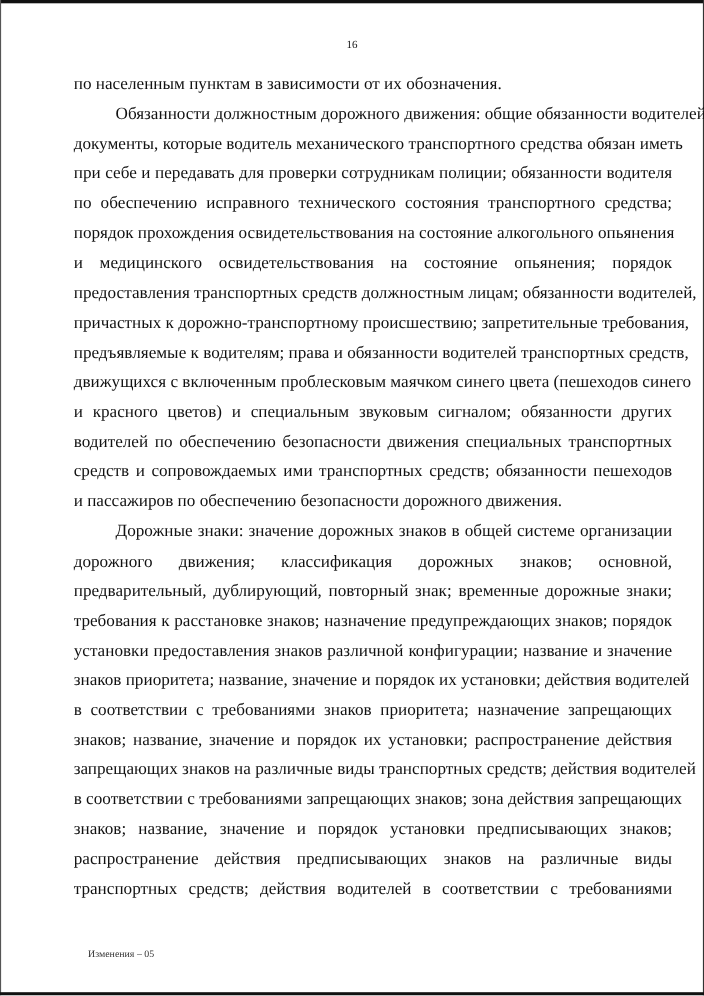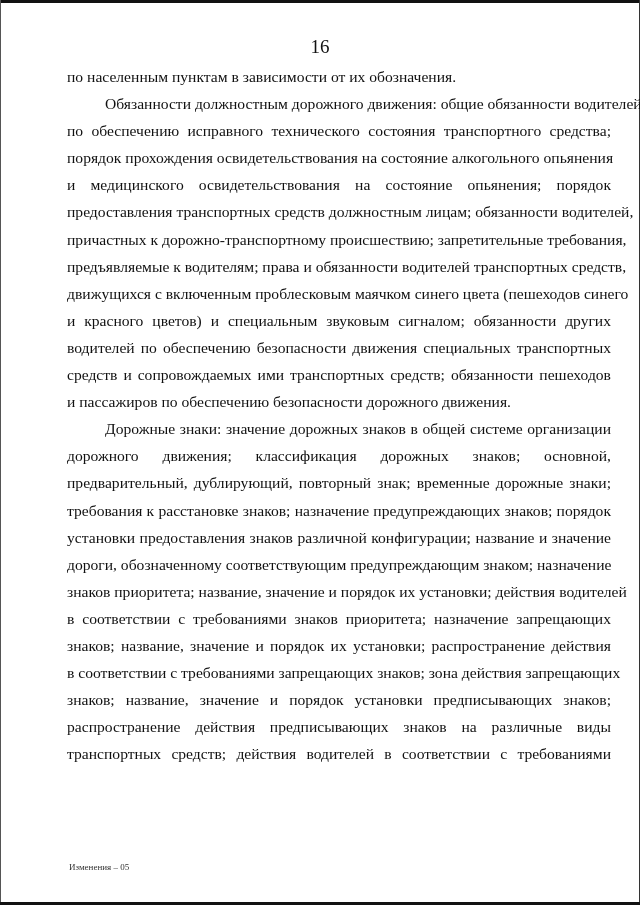--- a/index.html
+++ b/index.html
@@ -8,32 +8,32 @@
     .scan-edge-bottom { position: absolute; left: 0; bottom: 0; width: 640px; height: 3px; background: #111; }
     .scan-edge-left { position: absolute; left: 0; top: 0; width: 1px; height: 905px; background: #555; }
     .scan-edge-right { position: absolute; right: 0; top: 0; width: 1px; height: 905px; background: #333; }
     .page {
       position: absolute; left: 0; top: 0; width: 640px; height: 905px;
       font-family: "Liberation Serif", "DejaVu Serif", serif;
       color: #111;
     }
     .page-number {
       position: absolute; left: 0; width: 640px; top: 36px;
-      text-align: center; font-size: 19px;
+      text-align: center; font-size: 10px;
     }
     .body-text {
       position: absolute; left: 67px; top: 63px; width: 544px;
       font-size: 15.6px; line-height: 27.1px;
     }
     .para { margin: 0; text-align: justify; text-align-last: left; }
     .line { display: block; text-align: justify; text-align-last: justify; white-space: nowrap; height: 27.1px; }
     .line.last { text-align-last: left; }
     .line.indent { padding-left: 38px; }
     .footer {
-      position: absolute; left: 69px; top: 862px;
+      position: absolute; left: 80px; top: 862px;
       font-size: 9px; color: #333;
     }
   </style>
 </head>
 <body>
 
 <div class="scan-edge-top"></div>
 <div class="scan-edge-left"></div>
 <div class="scan-edge-right"></div>
 <div class="scan-edge-bottom"></div>
@@ -42,43 +42,45 @@
   <div class="page-number">16</div>
 
   <div class="body-text">
 
     <p class="para">
       <span class="line last">по населенным пунктам в зависимости от их обозначения.</span>
     </p>
 
     <p class="para">
       <span class="line indent">Обязанности должностным дорожного движения: общие обязанности водителей;</span>
+      <span class="line">документы, которые водитель механического транспортного средства обязан иметь</span>
+      <span class="line">при себе и передавать для проверки сотрудникам полиции; обязанности водителя</span>
       <span class="line">по обеспечению исправного технического состояния транспортного средства;</span>
       <span class="line">порядок прохождения освидетельствования на состояние алкогольного опьянения</span>
       <span class="line">и медицинского освидетельствования на состояние опьянения; порядок</span>
       <span class="line">предоставления транспортных средств должностным лицам; обязанности водителей,</span>
       <span class="line">причастных к дорожно-транспортному происшествию; запретительные требования,</span>
       <span class="line">предъявляемые к водителям; права и обязанности водителей транспортных средств,</span>
       <span class="line">движущихся с включенным проблесковым маячком синего цвета (пешеходов синего</span>
       <span class="line">и красного цветов) и специальным звуковым сигналом; обязанности других</span>
       <span class="line">водителей по обеспечению безопасности движения специальных транспортных</span>
       <span class="line">средств и сопровождаемых ими транспортных средств; обязанности пешеходов</span>
       <span class="line last">и пассажиров по обеспечению безопасности дорожного движения.</span>
     </p>
 
     <p class="para">
       <span class="line indent">Дорожные знаки: значение дорожных знаков в общей системе организации</span>
       <span class="line">дорожного движения; классификация дорожных знаков; основной,</span>
       <span class="line">предварительный, дублирующий, повторный знак; временные дорожные знаки;</span>
       <span class="line">требования к расстановке знаков; назначение предупреждающих знаков; порядок</span>
       <span class="line">установки предоставления знаков различной конфигурации; название и значение</span>
-      <span class="line">дороги, обозначенному соответствующим предупреждающим знаком; назначение</span>
       <span class="line">знаков приоритета; название, значение и порядок их установки; действия водителей</span>
       <span class="line">в соответствии с требованиями знаков приоритета; назначение запрещающих</span>
       <span class="line">знаков; название, значение и порядок их установки; распространение действия</span>
+      <span class="line">запрещающих знаков на различные виды транспортных средств; действия водителей</span>
       <span class="line">в соответствии с требованиями запрещающих знаков; зона действия запрещающих</span>
       <span class="line">знаков; название, значение и порядок установки предписывающих знаков;</span>
       <span class="line">распространение действия предписывающих знаков на различные виды</span>
       <span class="line">транспортных средств; действия водителей в соответствии с требованиями</span>
     </p>
   </div>
 
   <div class="footer">Изменения – 05</div>
 </div>
 

